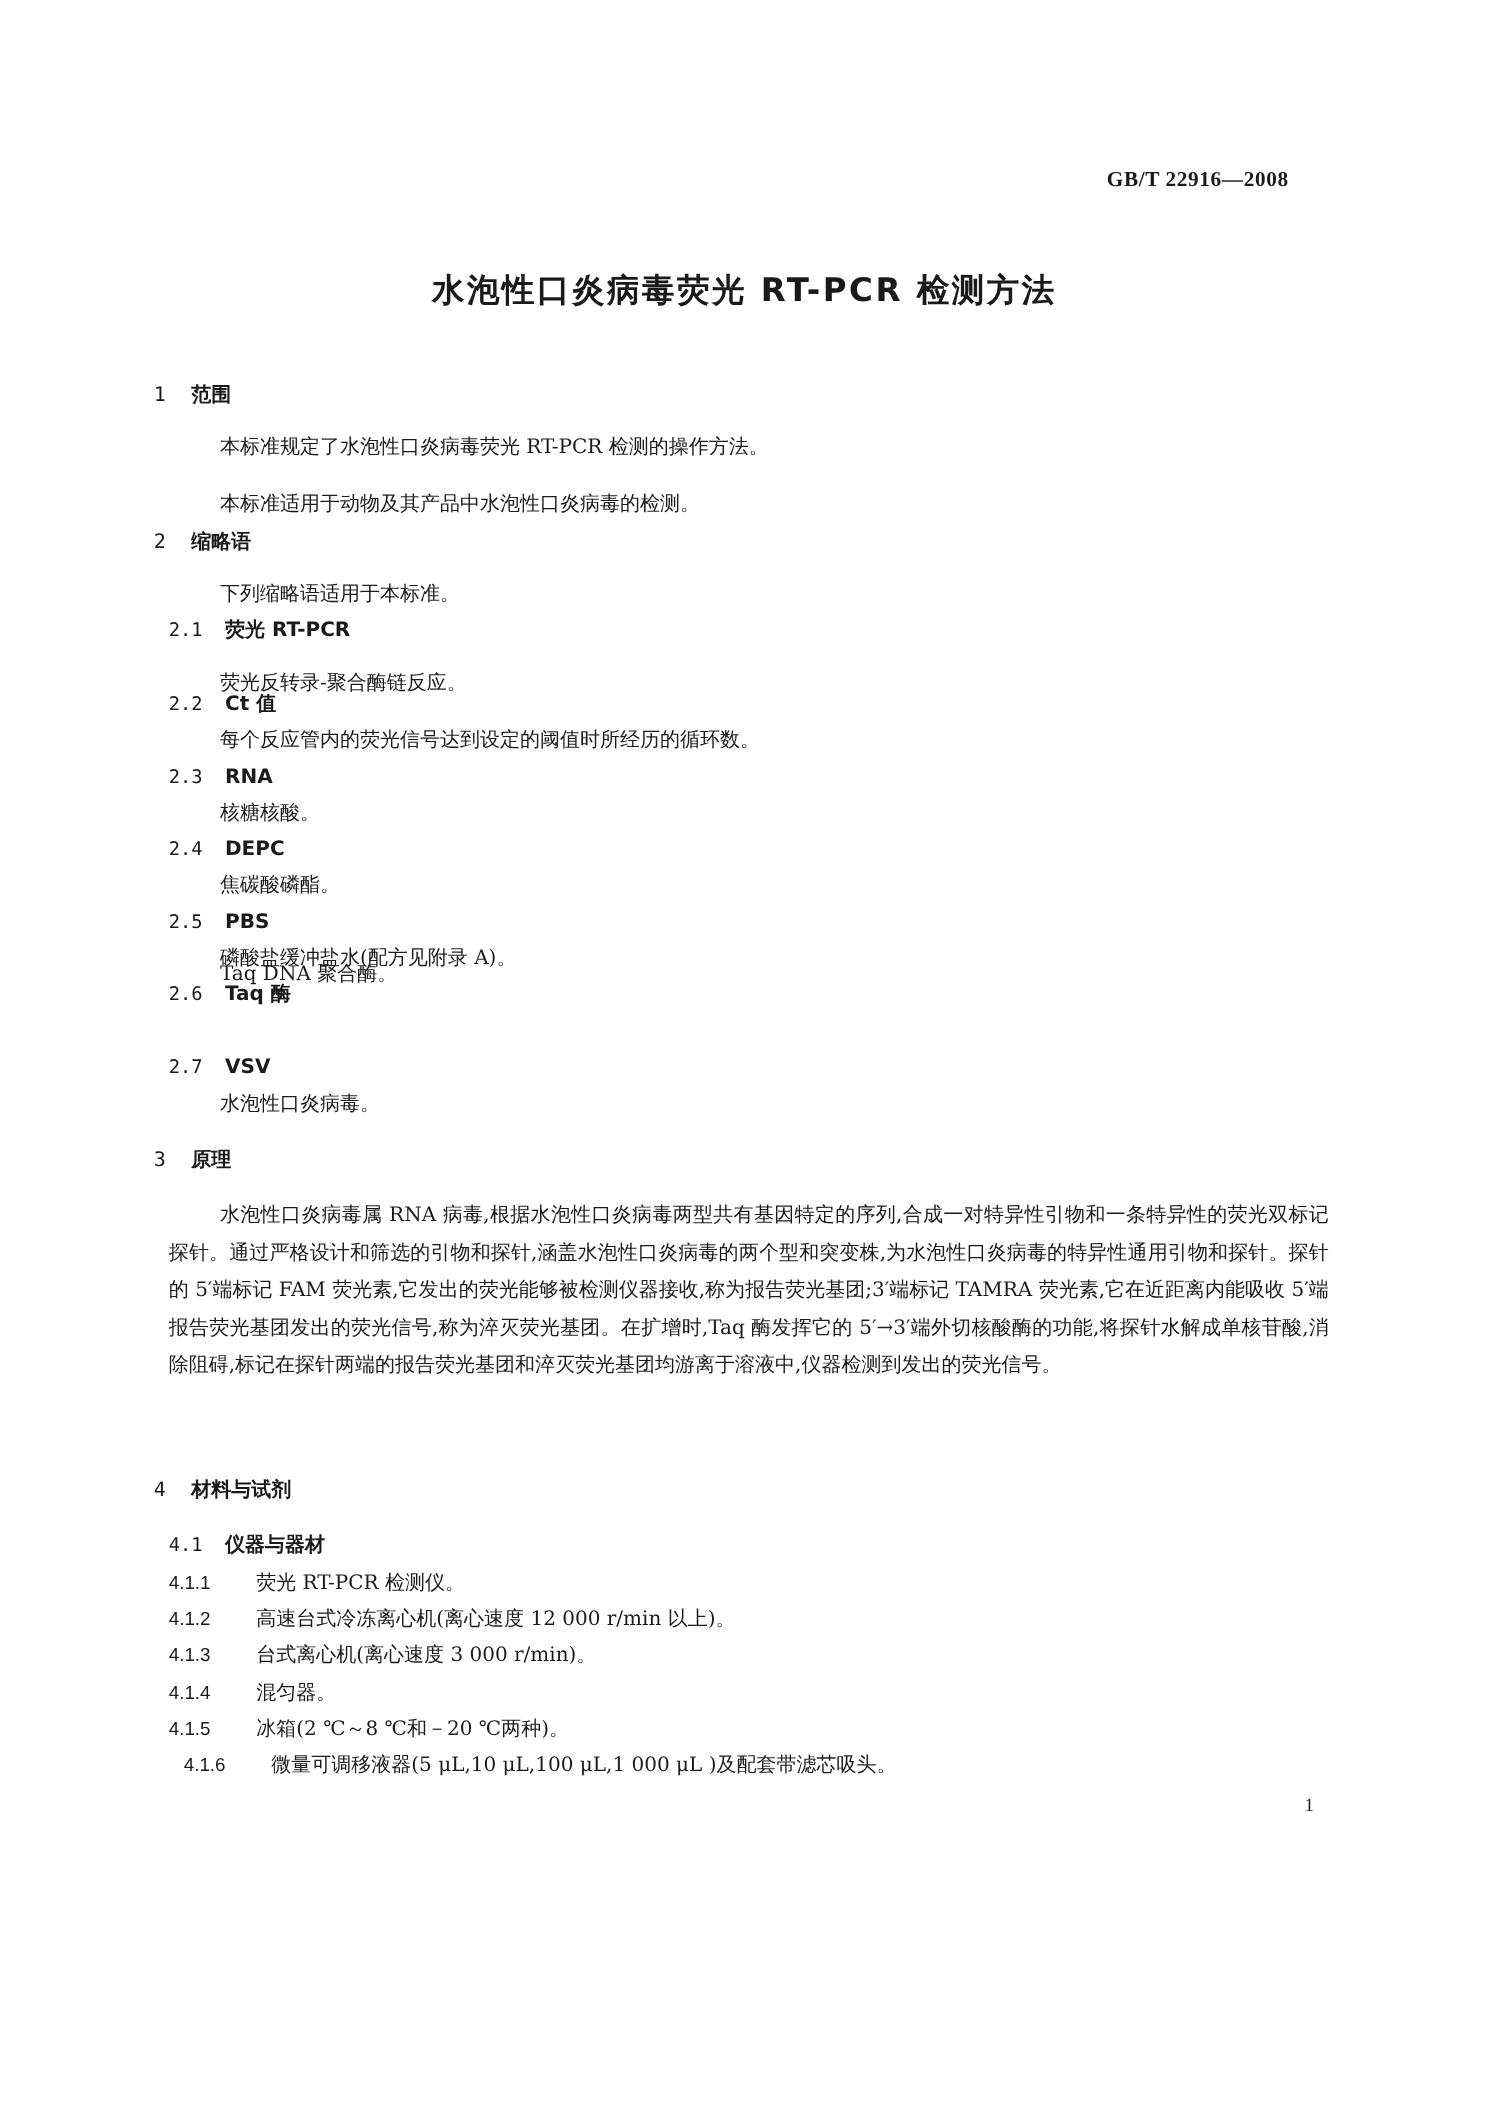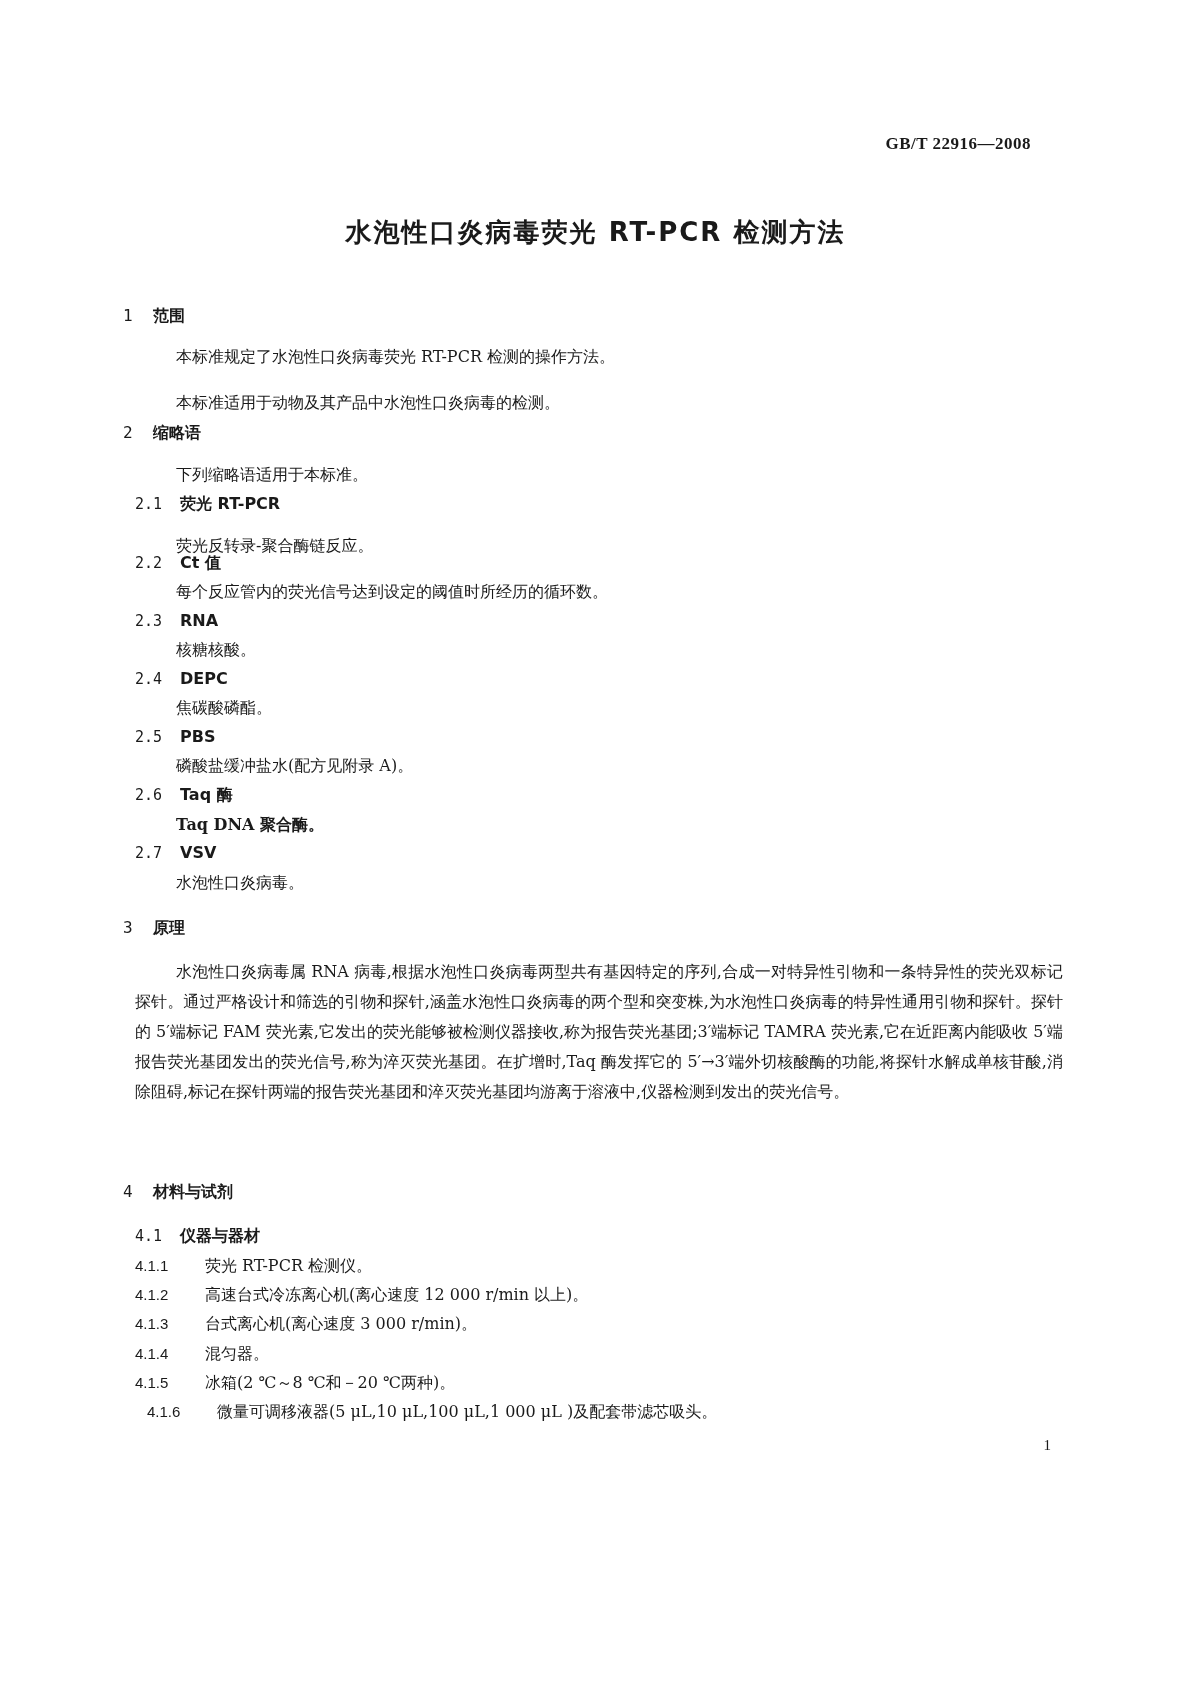--- a/index.html
+++ b/index.html
@@ -48,21 +48,21 @@
 <div class="h2" style="top:611px;"><span class="num">2.3</span><span class="ttl">RNA</span></div>
 <div class="p" style="top:640px;">核糖核酸。</div>
 
 <div class="h2" style="top:669px;"><span class="num">2.4</span><span class="ttl">DEPC</span></div>
 <div class="p" style="top:698px;">焦碳酸磷酯。</div>
 
 <div class="h2" style="top:727px;"><span class="num">2.5</span><span class="ttl">PBS</span></div>
 <div class="p" style="top:756px;">磷酸盐缓冲盐水(配方见附录 A)。</div>
 
 <div class="h2" style="top:785px;"><span class="num">2.6</span><span class="ttl">Taq 酶</span></div>
-<div class="p" style="top:815px;font-weight:bold;">Taq DNA 聚合酶。</div>
+<div class="p" style="top:769px;">Taq DNA 聚合酶。</div>
 
 <div class="h2" style="top:843px;"><span class="num">2.7</span><span class="ttl">VSV</span></div>
 <div class="p" style="top:873px;">水泡性口炎病毒。</div>
 
 <div class="h1" style="top:918px;">
   <span class="num">3</span><span>原理</span>
 </div>
 <div class="para" style="top:957px;">水泡性口炎病毒属 RNA 病毒,根据水泡性口炎病毒两型共有基因特定的序列,合成一对特异性引物和一条特异性的荧光双标记探针。通过严格设计和筛选的引物和探针,涵盖水泡性口炎病毒的两个型和突变株,为水泡性口炎病毒的特异性通用引物和探针。探针的 5′端标记 FAM 荧光素,它发出的荧光能够被检测仪器接收,称为报告荧光基团;3′端标记 TAMRA 荧光素,它在近距离内能吸收 5′端报告荧光基团发出的荧光信号,称为淬灭荧光基团。在扩增时,Taq 酶发挥它的 5′→3′端外切核酸酶的功能,将探针水解成单核苷酸,消除阻碍,标记在探针两端的报告荧光基团和淬灭荧光基团均游离于溶液中,仪器检测到发出的荧光信号。</div>
 
 <div class="h1" style="top:1182px;">

